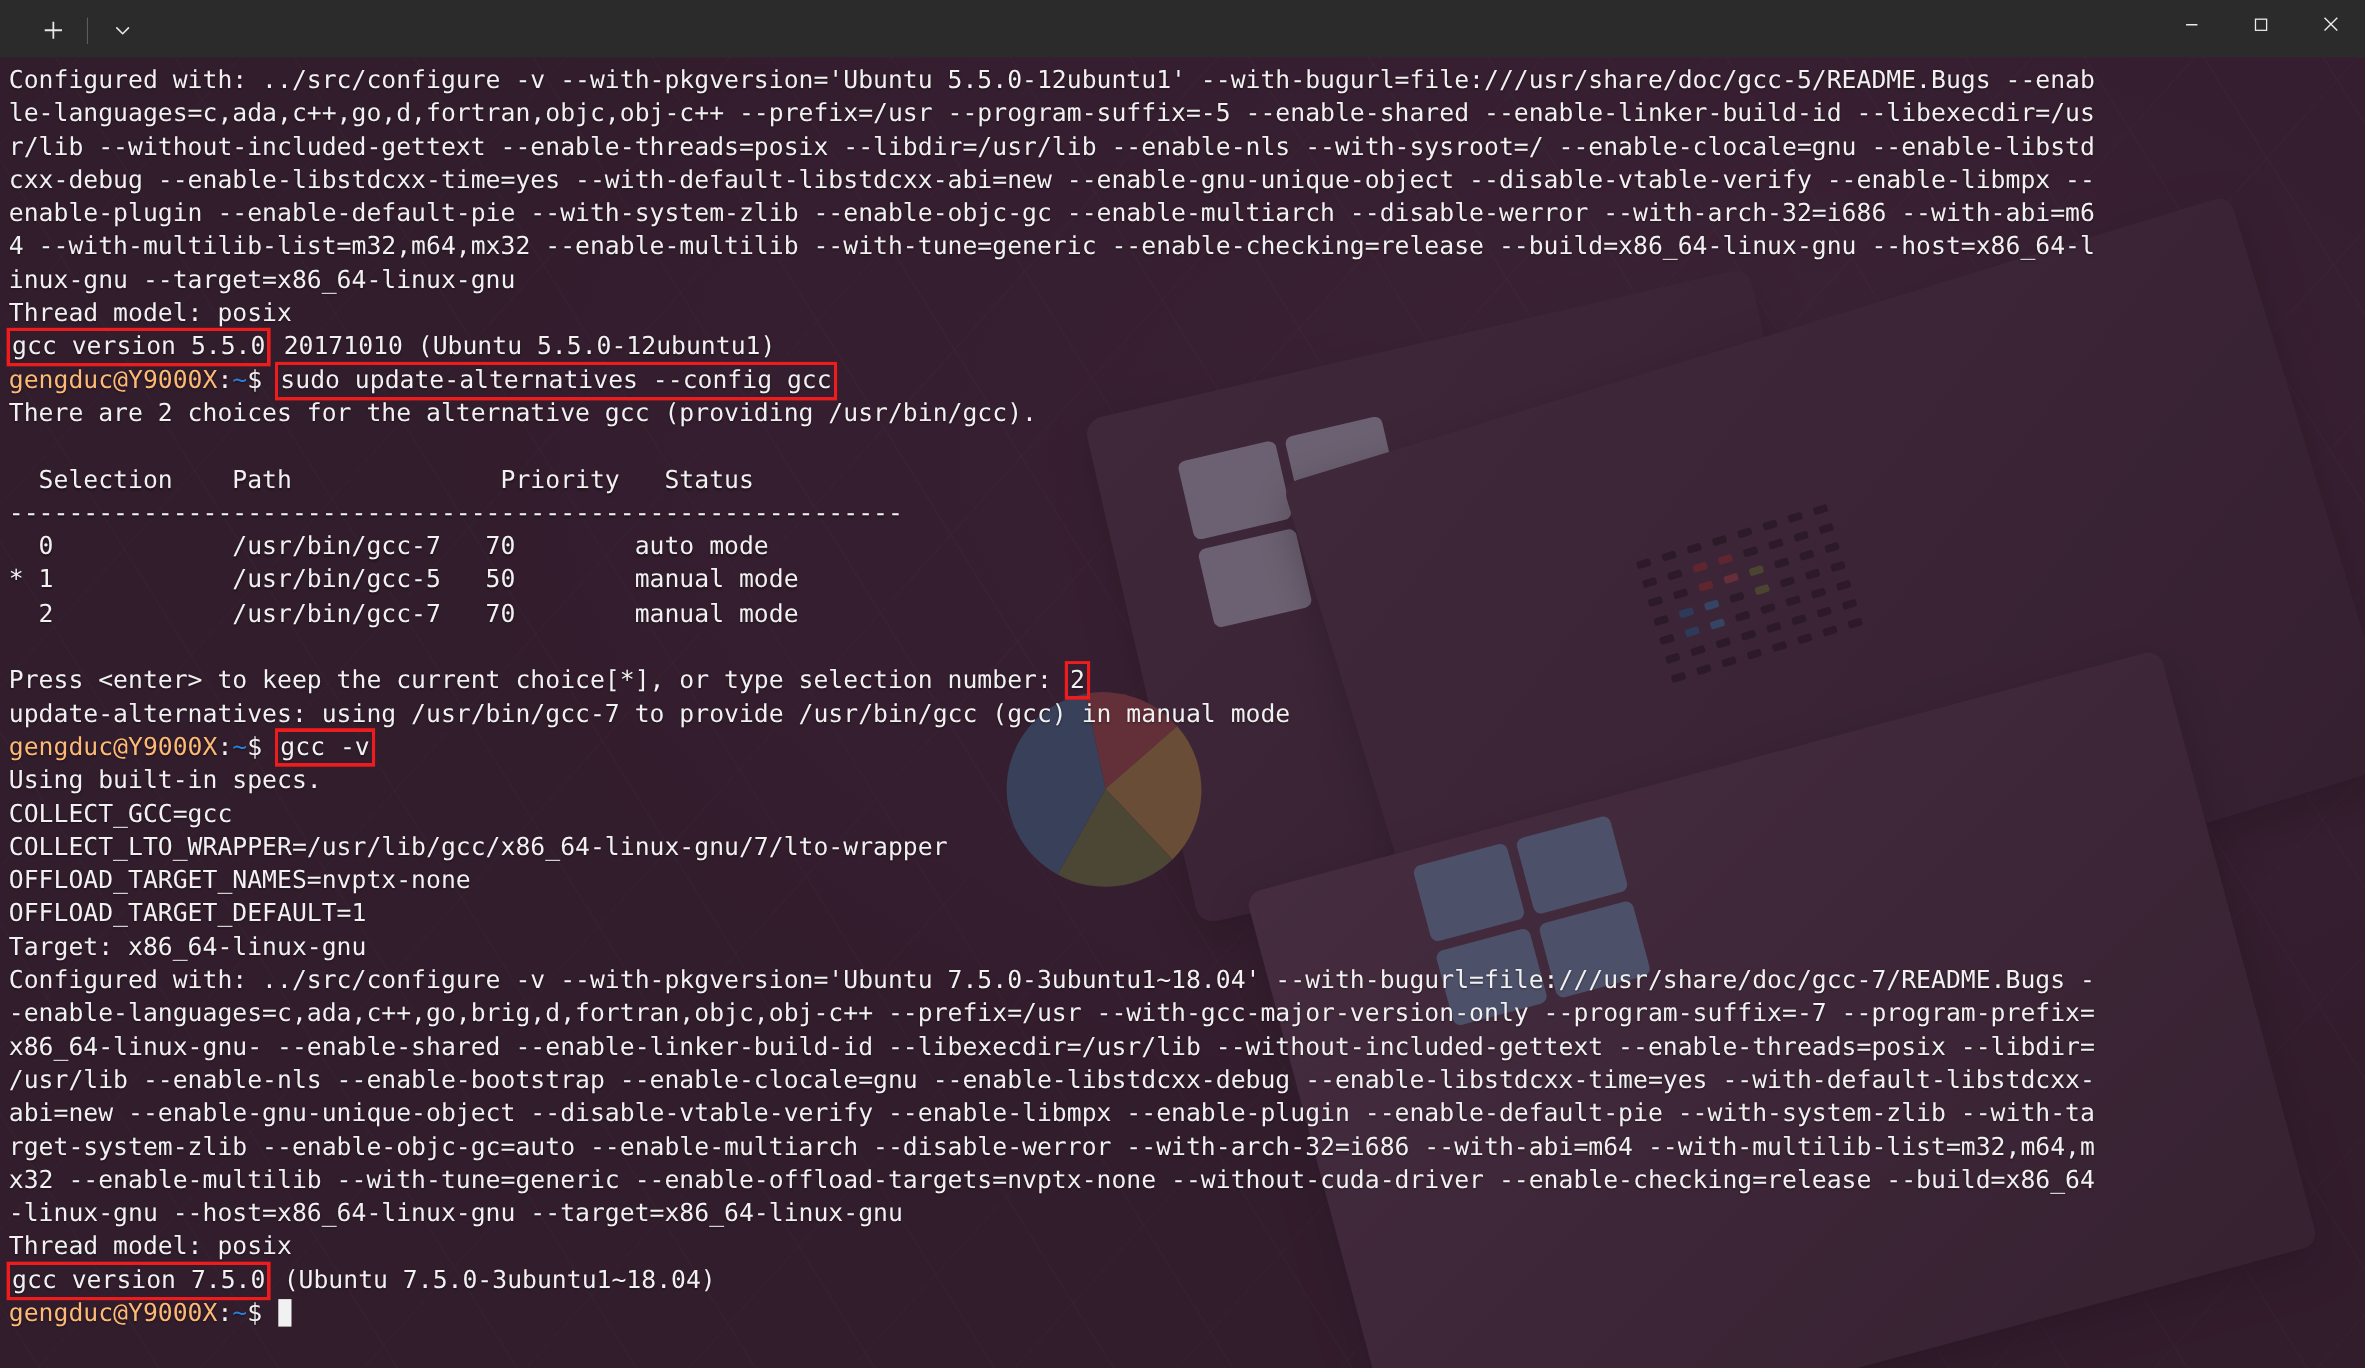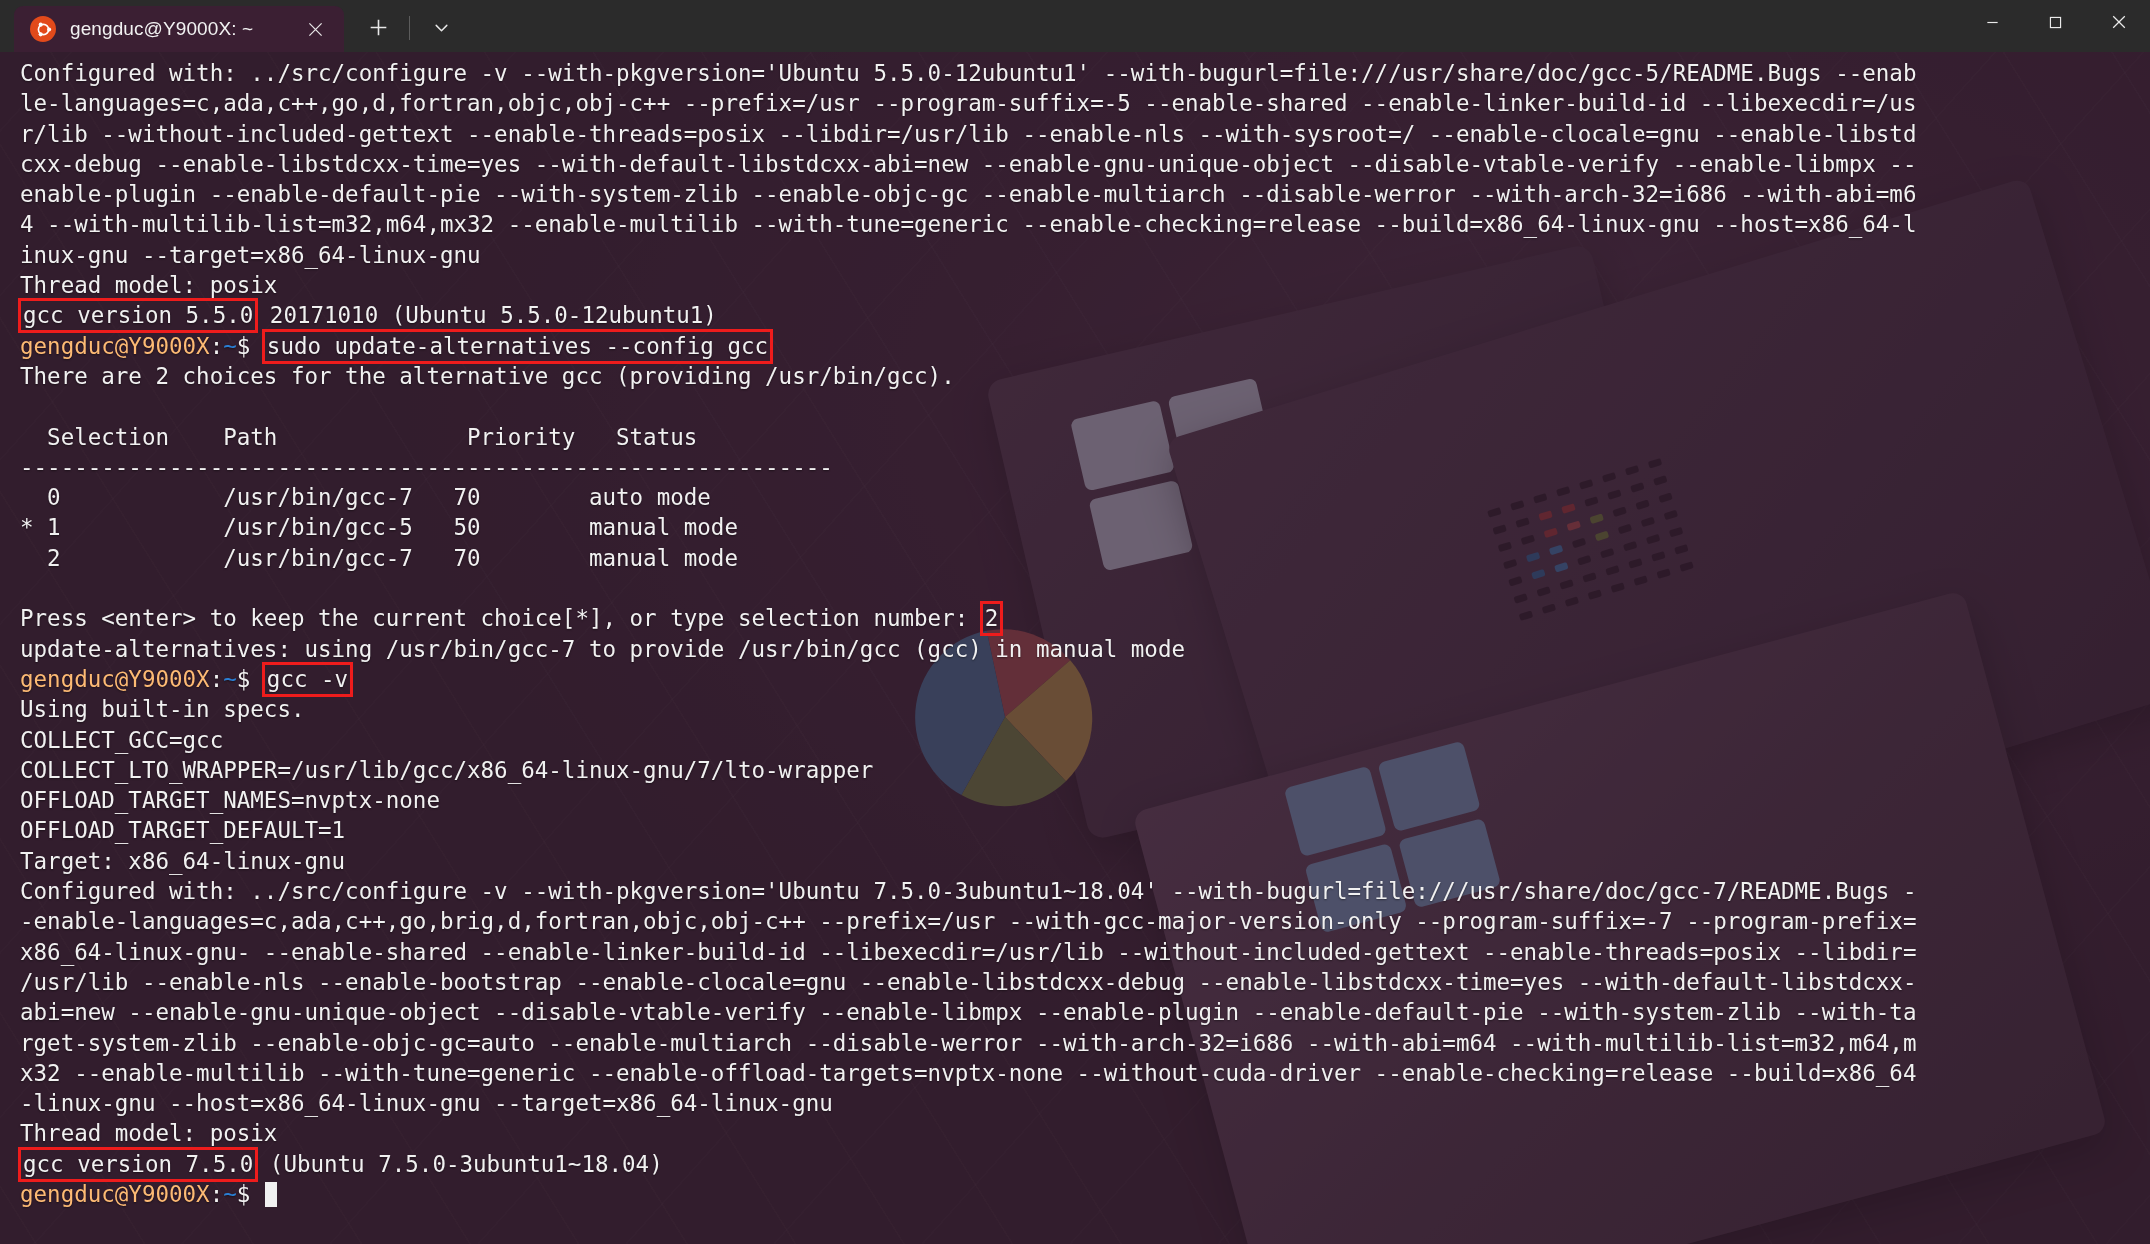--- a/index.html
+++ b/index.html
@@ -181,21 +181,21 @@
   #veil {
     position: absolute; inset: 0;
     background: rgba(47,26,42,.62);
     z-index: 1;
   }
 
   
   #screen {
     position: relative;
     z-index: 2;
-    padding: 6px 0 0 20px;
+    padding: 6px 0 0 8px;
     font-family: "DejaVu Sans Mono", monospace;
     font-size: 22.5px;
     line-height: 30.3px;
     color: #f1f1f1;
     white-space: pre;
     letter-spacing: 0px;
     text-shadow: 0 1px 2px rgba(0,0,0,.45);
   }
   #screen .line { height: 30.3px; }
 
@@ -222,39 +222,20 @@
   }
 </style>
 </head>
 <body>
 
 <div id="window">
 
   <div id="titlebar">
 
     <div id="tabstrip">
-      <div class="tab">
-        <span class="tab-icon">
-          <svg viewBox="0 0 24 24" aria-hidden="true">
-            <g fill="#ffffff">
-              <circle cx="12" cy="12" r="6.4" fill="none" stroke="#ffffff" stroke-width="2.1"></circle>
-              <circle cx="12" cy="12" r="2.6" fill="#E24A1B" stroke="#E24A1B" stroke-width="1.4"></circle>
-              <circle cx="19.1" cy="12" r="2.55"></circle>
-              <circle cx="8.45" cy="18.15" r="2.55"></circle>
-              <circle cx="8.45" cy="5.85" r="2.55"></circle>
-            </g>
-          </svg>
-        </span>
-        <span class="tab-title">gengduc@Y9000X: ~</span>
-        <span class="tab-close">
-          <svg viewBox="0 0 16 16" aria-hidden="true">
-            <path d="M1.5 1.5 L14.5 14.5 M14.5 1.5 L1.5 14.5" stroke="currentColor" stroke-width="1.35" fill="none"></path>
-          </svg>
-        </span>
-      </div>
 
       <div id="tabtools">
         <span class="tool-btn">
           <svg width="19" height="19" viewBox="0 0 16 16" aria-hidden="true">
             <path d="M8 1.4 V14.6 M1.4 8 H14.6" stroke="currentColor" stroke-width="1.35" fill="none"></path>
           </svg>
         </span>
         <span class="tool-sep"></span>
         <span class="tool-btn">
           <svg width="17" height="17" viewBox="0 0 16 16" aria-hidden="true">

